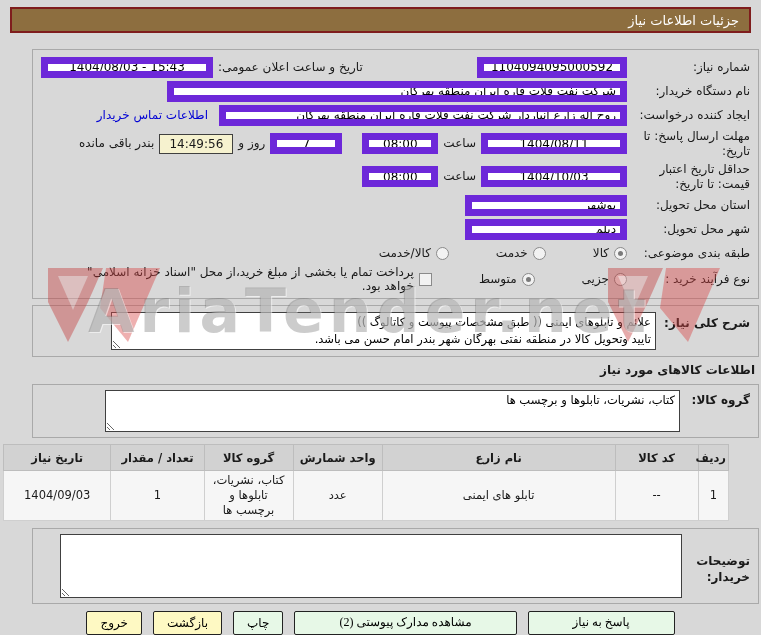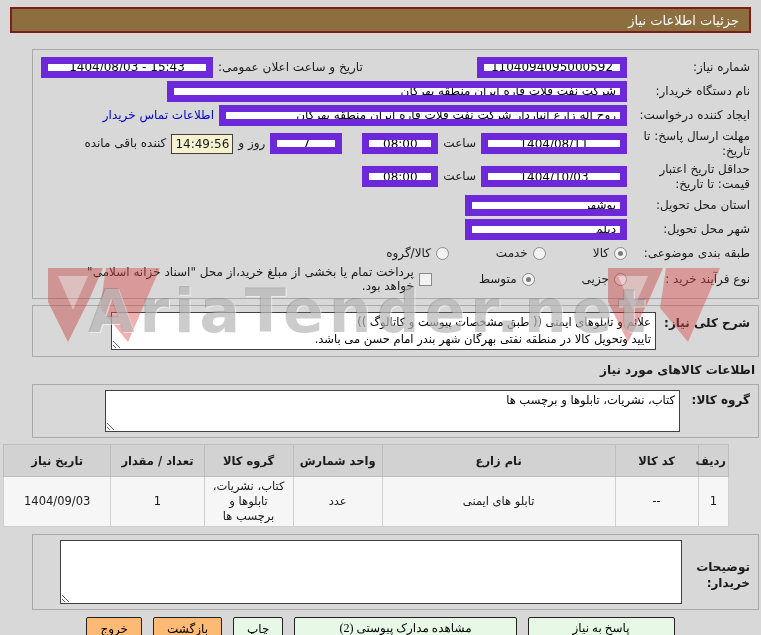--- a/index.html
+++ b/index.html
@@ -46,28 +46,28 @@
   .rtl-right { direction: rtl; text-align: right; }
   .w-need { width: 150px; }
   .w-announce { width: 172px; }
   .w-wide { width: 460px; }
   .w-creator { width: 408px; }
   .w-date { width: 146px; }
   .w-time { width: 76px; }
   .w-days { width: 72px; }
   .w-city { width: 162px; }
   .yellow-box {
-    width: 62px; height: 20px;
+    width: 74px; height: 20px;
     border: 1px solid #404040;
     background: #f6f2cf;
     direction: ltr; text-align: center;
     line-height: 18px;
     display: inline-block;
   }
-  .link { color: #0000d4; cursor: pointer; margin-right: 0; }
+  .link { color: #0000d4; cursor: pointer; margin-right: 6px; }
   .spacer { flex: 1 1 auto; }
   .opt { display: inline-flex; align-items: center; gap: 5px; margin-left: 42px; }
   .radio {
     width: 13px; height: 13px; border-radius: 50%;
     border: 1px solid #8a8a8a; background: #f2f2f2;
     display: inline-block; position: relative;
   }
   .radio.on::after {
     content: ""; position: absolute; top: 3px; right: 3px;
     width: 5px; height: 5px; border-radius: 50%; background: #7a7a7a;
@@ -95,21 +95,21 @@
   .group-label { flex: 0 0 62px; padding-top: 3px; }
   .group-text { width: 575px; height: 42px; }
   table.goods {
     width: 726px;
     margin: 2px 32px 7px 2px;
     border-collapse: collapse;
     table-layout: fixed;
   }
   table.goods th {
     background: #d2d2d2; border: 1px solid #bdbdbd;
-    font-size: 11.5px; font-weight: bold; height: 32px; padding: 2px;
+    font-size: 11.5px; font-weight: bold; height: 26px; padding: 2px;
   }
   table.goods td {
     background: #f6f6f6; border: 1px solid #cfcfcf;
     text-align: center; height: 46px; padding: 2px 4px; font-size: 11.5px;
     line-height: 1.3;
   }
   col.c-row { width: 30px; }   col.c-code { width: 82px; }
   col.c-name { width: 230px; } col.c-unit { width: 88px; }
   col.c-grp { width: 88px; }   col.c-qty { width: 92px; }
   col.c-date { width: 106px; }
@@ -119,21 +119,21 @@
   .btn-bar {
     display: flex; justify-content: center; align-items: center;
     gap: 11px; margin-top: 7px;
   }
   .btn {
     border: 1px solid #222222; border-radius: 2px;
     font-family: "DejaVu Sans", sans-serif; font-size: 12px;
     padding: 3px 13px; height: 24px; cursor: pointer;
   }
   .btn.green { background: #e7f8e7; }
-  .btn.pink  { background: #fdba74; }
+  .btn.pink  { background: #fef9c3; }
   .btn.wide  { padding: 3px 44px; font-family: Liberation Serif, serif; }
   
   .watermark {
     position: absolute; inset: 0; pointer-events: none; z-index: 50;
   }
   .wm-text {
     position: absolute; top: 276px; left: 88px;
     direction: ltr;
     font-size: 60px; font-weight: bold; letter-spacing: 5px;
     color: rgba(105,105,105,0.34);
@@ -172,21 +172,21 @@
 
   <div class="frow tall">
     <span class="lbl">مهلت ارسال پاسخ: تا تاریخ:</span>
     <input class="box ltr-center w-date" readonly="" value="1404/08/11" style="">
     <span class="lbl sm">ساعت</span>
     <input class="box ltr-center w-time" readonly="" value="08:00" style="">
     <span style="width:10px"></span>
     <input class="box ltr-center w-days" readonly="" value="7" style="">
     <span class="lbl sm">روز و</span>
     <span class="yellow-box">14:49:56</span>
-    <span class="lbl sm">کننده باقی مانده</span>
+    <span class="lbl sm">بندر باقی مانده</span>
   </div>
 
   <div class="frow tall">
     <span class="lbl">حداقل تاریخ اعتبار قیمت: تا تاریخ:</span>
     <input class="box ltr-center w-date" readonly="" value="1404/10/03" style="">
     <span class="lbl sm">ساعت</span>
     <input class="box ltr-center w-time" readonly="" value="08:00" style="">
   </div>
 
   <div class="frow">
@@ -204,21 +204,21 @@
     <span class="opt">
       <span class="radio on"></span>
       <span>کالا</span>
     </span>
     <span class="opt">
       <span class="radio"></span>
       <span>خدمت</span>
     </span>
     <span class="opt">
       <span class="radio"></span>
-      <span>کالا/گروه</span>
+      <span>کالا/خدمت</span>
     </span>
   </div>
 
   <div class="frow">
     <span class="lbl">نوع فرآیند خرید :</span>
     <span class="opt">
       <span class="radio"></span>
       <span>جزیی</span>
     </span>
     <span class="opt">

